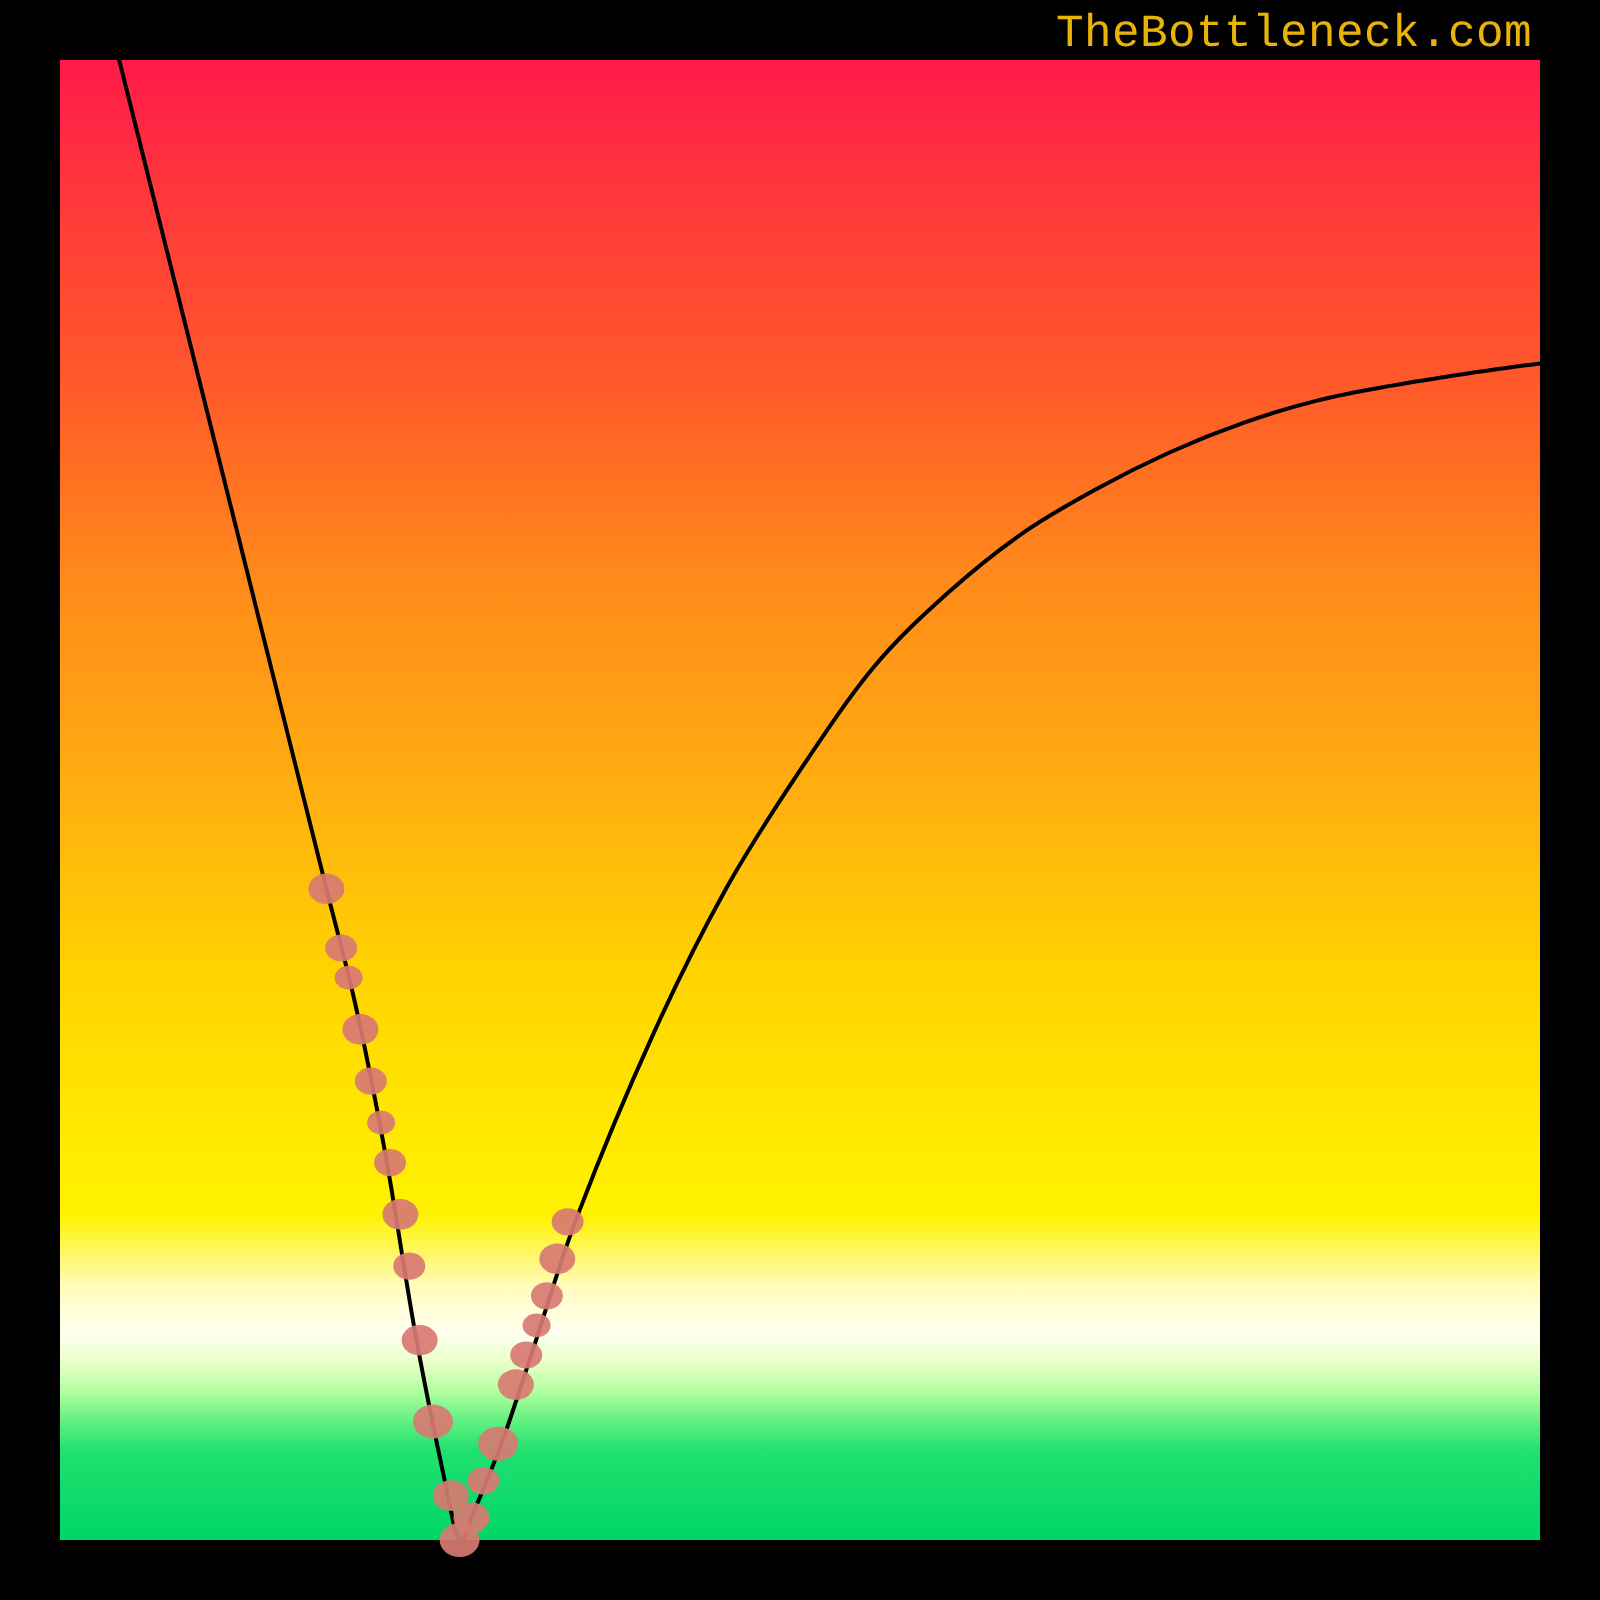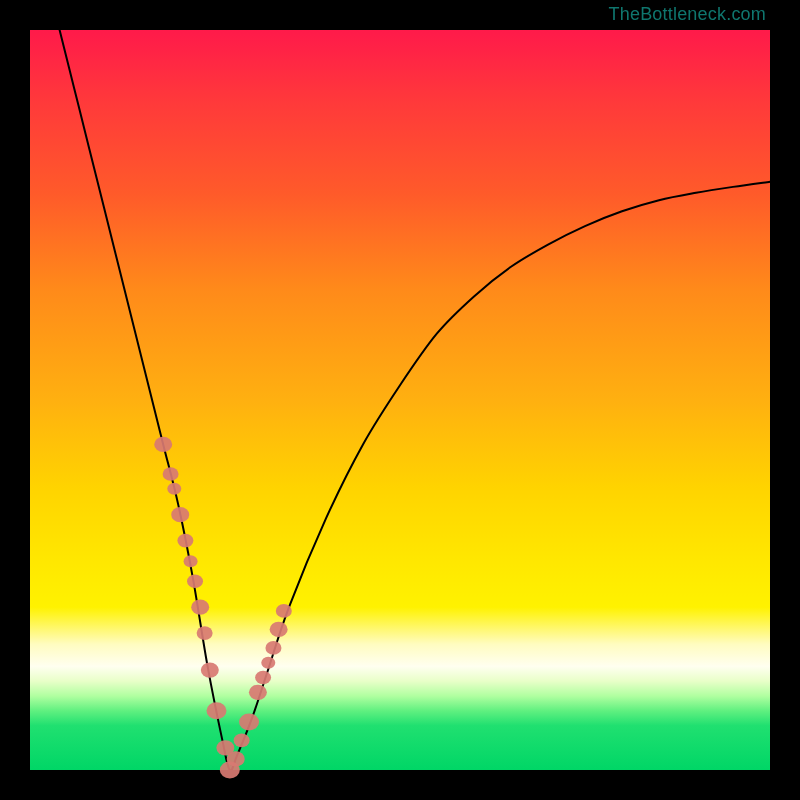--- a/index.html
+++ b/index.html
@@ -30,23 +30,23 @@
       #e8ffc8 88%,
       #b0ffa0 90%,
       #60f080 92%,
       #20e070 94%,
       #00d666 100%);
   }
   .watermark {
     position: absolute;
     top: 4px;
     right: 34px;
-    font-family: Liberation Sans, sans-serif;
-    font-size: 18px;
-    color: #0f766e;
+    font-family: Liberation Mono, monospace;
+    font-size: 23px;
+    color: #eab308;
     font-weight: 500;
     letter-spacing: 0.2px;
   }
   svg.curve {
     position: absolute;
     left: 0; top: 0;
     width: 740px; height: 740px;
     overflow: visible;
   }
   .bead {

